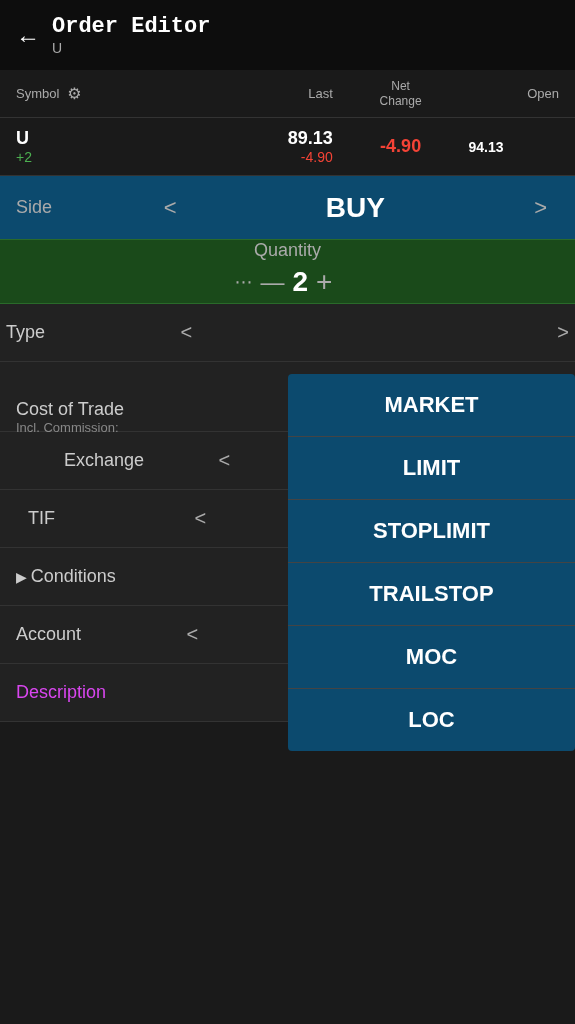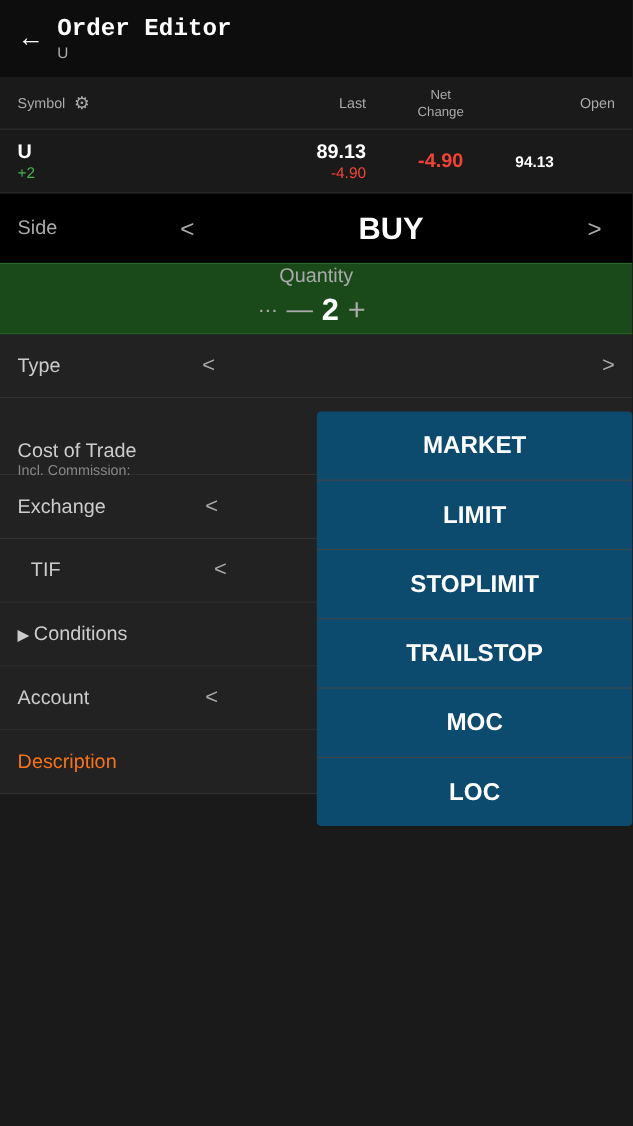--- a/index.html
+++ b/index.html
@@ -73,21 +73,21 @@
     .data-symbol-name { font-size: 18px; font-weight: bold; color: #ffffff; }
     .data-symbol-change { font-size: 14px; color: #4caf50; }
     .data-last { flex: 1.5; text-align: right; }
     .data-last-value { font-size: 18px; font-weight: bold; color: #ffffff; }
     .data-last-sub { font-size: 14px; color: #f44336; }
     .data-net { flex: 1.5; text-align: center; font-size: 18px; font-weight: bold; color: #f44336; }
     .data-open { flex: 1; font-size: 14px; font-weight: bold; color: #ffffff; }
 
     
     .side-row {
-      background: #000000;
+      background: #0c4a6e;
       display: flex;
       align-items: center;
       padding: 0 16px;
       height: 64px;
       border-bottom: 1px solid #2a6a2a;
     }
     .side-label { flex: 1; font-size: 18px; color: #aaaaaa; }
     .side-nav { display: flex; align-items: center; flex: 3; justify-content: space-between; }
     .nav-arrow { font-size: 22px; color: #aaaaaa; cursor: pointer; padding: 0 12px; }
     .side-value { font-size: 28px; font-weight: bold; color: #ffffff; }
@@ -107,21 +107,21 @@
     .qty-dots { font-size: 18px; color: #aaaaaa; cursor: pointer; }
     .qty-minus { font-size: 24px; color: #aaaaaa; cursor: pointer; padding: 0 8px; }
     .qty-value { font-size: 28px; font-weight: bold; color: #ffffff; flex: 1; text-align: center; }
     .qty-plus { font-size: 28px; color: #aaaaaa; cursor: pointer; padding: 0 8px; }
 
     
     .type-row {
       background: #222;
       display: flex;
       align-items: center;
-      padding: 0 16px;
+      padding: 0 6px;
       height: 58px;
       border-bottom: 1px solid #333;
       position: relative;
     }
     .type-label { flex: 1; font-size: 18px; color: #cccccc; }
     .type-arrow-left { font-size: 20px; color: #aaaaaa; cursor: pointer; margin-right: 8px; }
     .type-arrow-right { font-size: 20px; color: #aaaaaa; cursor: pointer; margin-left: 8px; }
 
     
     .cost-row {
@@ -141,21 +141,21 @@
 
     
     .exchange-row {
       background: #222;
       display: flex;
       align-items: center;
       padding: 0 16px;
       height: 58px;
       border-bottom: 1px solid #333;
     }
-    .exchange-label { flex: 1; font-size: 18px; color: #cccccc; }
+    .exchange-label { flex: 1; font-size: 18px; color: #cccccc; margin-left: 48px; }
     .exchange-arrow-left { font-size: 20px; color: #aaaaaa; cursor: pointer; margin-right: 8px; }
     .exchange-arrow-right { font-size: 20px; color: #aaaaaa; cursor: pointer; }
 
     
     .tif-row {
       background: #222;
       display: flex;
       align-items: center;
       padding: 0 16px;
       height: 58px;
@@ -192,21 +192,21 @@
 
     
     .description-row {
       background: #222;
       display: flex;
       align-items: center;
       padding: 0 16px;
       height: 58px;
       border-bottom: 1px solid #333;
     }
-    .description-label { font-size: 18px; color: #f97316; }
+    .description-label { font-size: 18px; color: #d946ef; }
 
     
     .dropdown-overlay {
       position: absolute;
       top: 374px;
       left: 288px;
       width: 287px;
       background: #0c4a6e;
       z-index: 100;
       border-radius: 4px;

